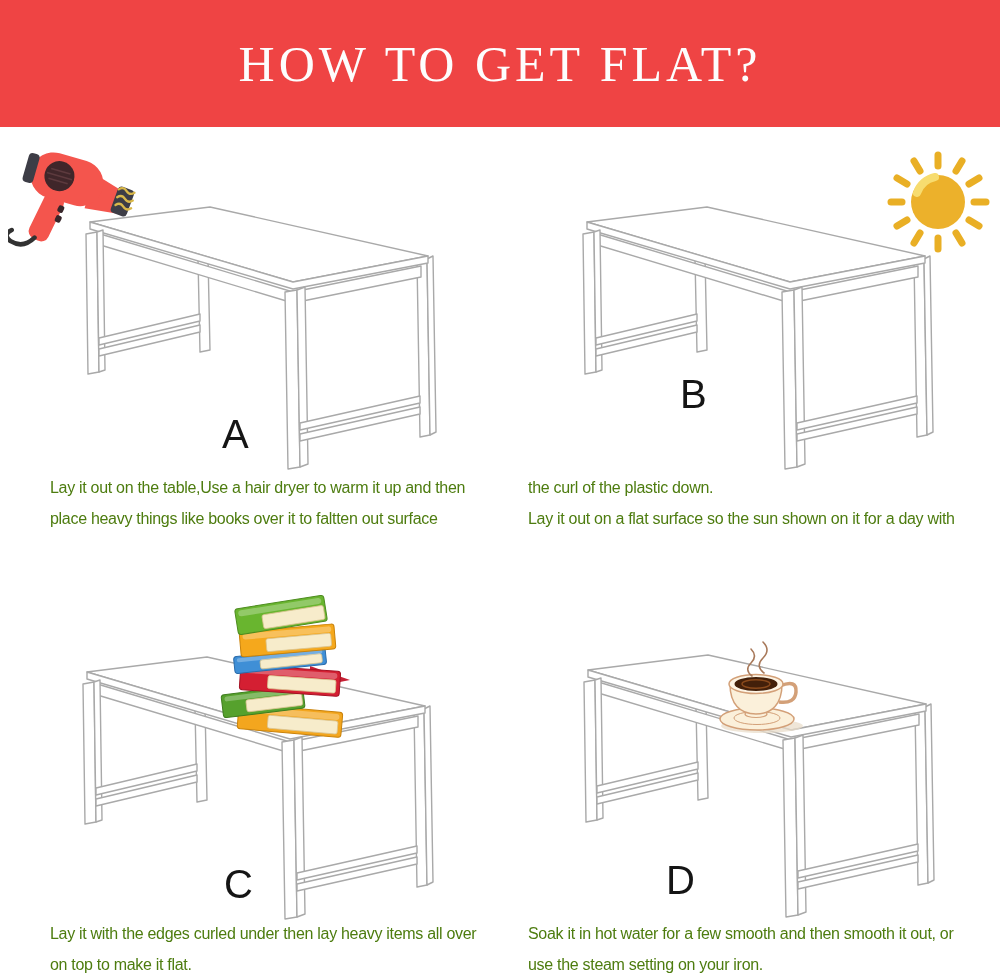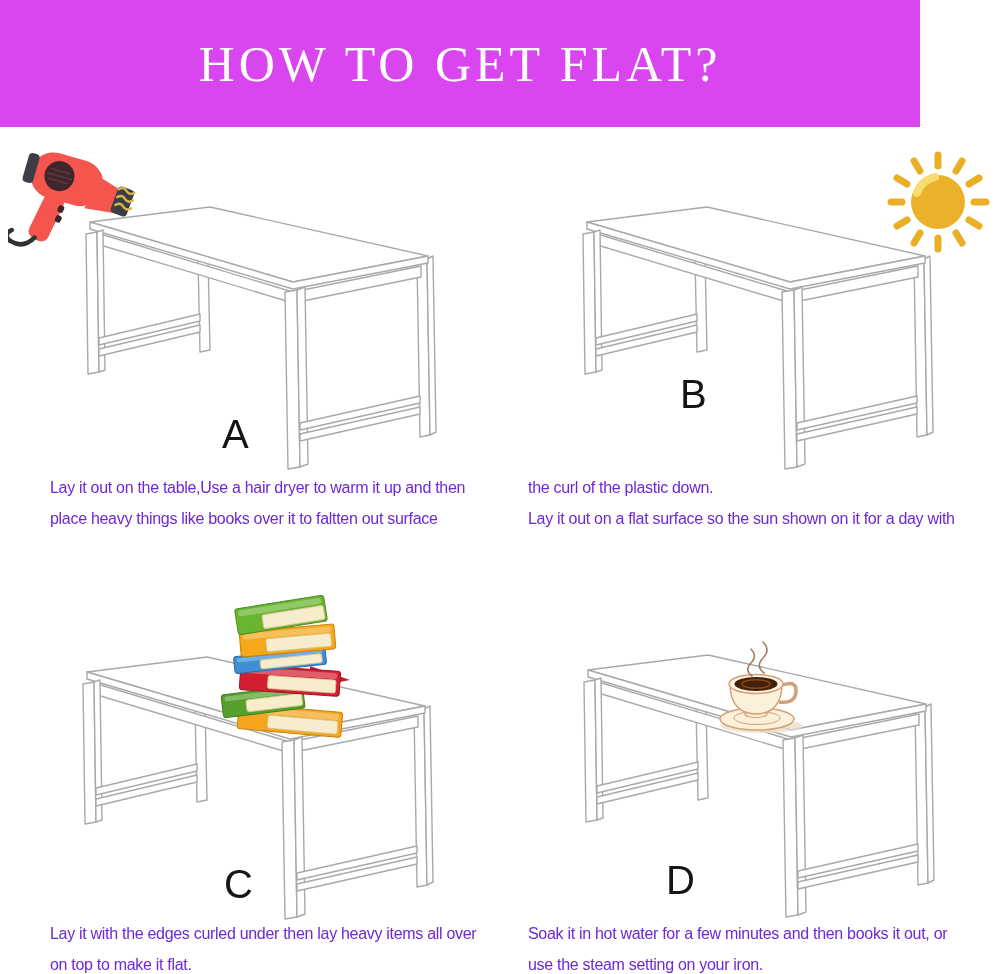--- a/index.html
+++ b/index.html
@@ -1,27 +1,27 @@
 <!DOCTYPE html>
 <html><head>
 <meta charset="utf-8">
 <style>
   html,body{margin:0;padding:0;background:#ffffff;}
   .page{position:relative;width:1000px;height:974px;background:#ffffff;overflow:hidden;
         font-family:"Liberation Sans",sans-serif;}
-  .banner{position:absolute;left:0;top:0;width:920px;height:127px;background:#d946ef;
+  .banner{position:absolute;left:0;top:0;width:1000px;height:127px;background:#ef4444;
           display:flex;align-items:center;justify-content:center;}
   .banner-title{font-family:"Liberation Serif",serif;font-size:50px;letter-spacing:4px;
           color:#fdfdfd;font-weight:400;}
   .tbl{position:absolute;width:500px;height:340px;}
   .item{position:absolute;}
   .letter{position:absolute;font-size:40px;color:#151515;font-weight:400;
           font-family:"Liberation Sans",sans-serif;}
   .caption{position:absolute;width:452px;font-size:16px;letter-spacing:-0.3px;
-          color:#6d28d9;line-height:31px;}
+          color:#4d7c0f;line-height:31px;}
   .caption p{margin:0;}
 </style>
 </head>
 <body>
 
 <div class="page">
 
   <svg width="0" height="0" style="position:absolute" aria-hidden="true">
     <symbol id="tbl" viewBox="0 0 500 340">
       <g fill="#ffffff" stroke="#a9a9a9" stroke-width="1.4" stroke-linejoin="round">
@@ -184,17 +184,17 @@
     <ellipse cx="61" cy="46" rx="14" ry="4.2" fill="none" stroke="#8a4a1c" stroke-width="1.4"></ellipse>
     <g fill="none" stroke="#a8795a" stroke-width="1.6" stroke-linecap="round">
       <path d="M 56 11 q 7 7 0 14 q -7 7 1 13"></path>
       <path d="M 68 4 q 8 8 0 16 q -8 8 1 15"></path>
     </g>
   </svg>
 
   <div class="letter" style="left:666px;top:858px;">D</div>
 
   <div class="caption" style="left:528px;top:918px;">
-    <p>Soak it in hot water for a few minutes and then books it out, or</p>
+    <p>Soak it in hot water for a few smooth and then smooth it out, or</p>
     <p>use the steam setting on your iron.</p>
   </div>
 
 </div>
 
 </body></html>

